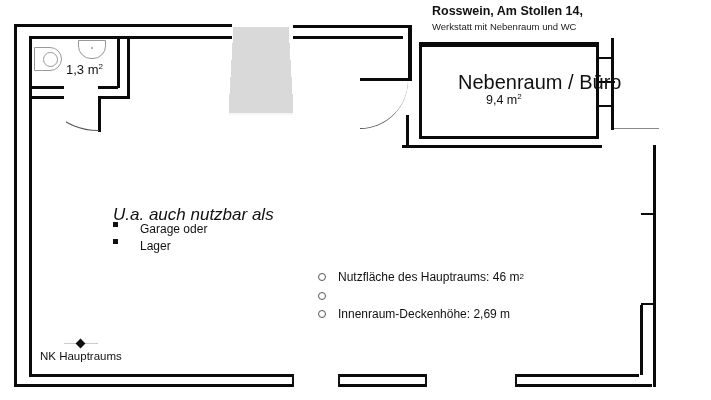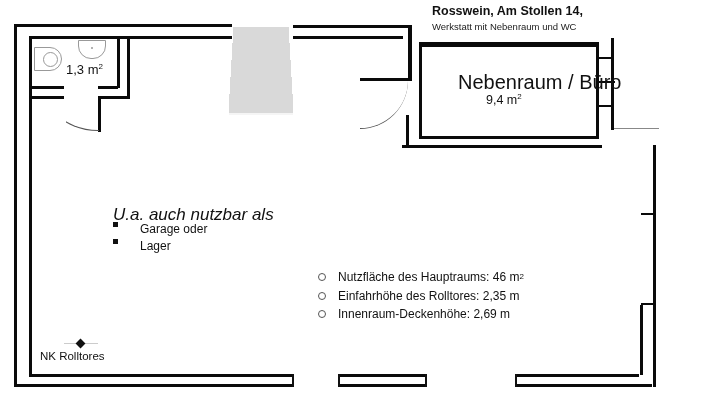--- a/index.html
+++ b/index.html
@@ -110,24 +110,23 @@
   </ul>
 
   <ul class="abs facts">
     <li>
         <span class="circ"></span>
         <span>Nutzfläche des Hauptraums: 46 m</span>
         <sup>2</sup>
       </li>
     <li>
         <span class="circ"></span>
-        <span>Einfahrhöhe des Rolltores: 2,35 m</span>
       </li>
     <li>
         <span class="circ"></span>
         <span>Innenraum-Deckenhöhe: 2,69 m</span>
       </li>
   </ul>
 
   <div class="abs logo-line"></div>
   <div class="abs logo-dia"></div>
-  <div class="abs logo-text">NK Rolltores</div>
+  <div class="abs logo-text">NK Hauptraums</div>
 </div>
 
 </body></html>

